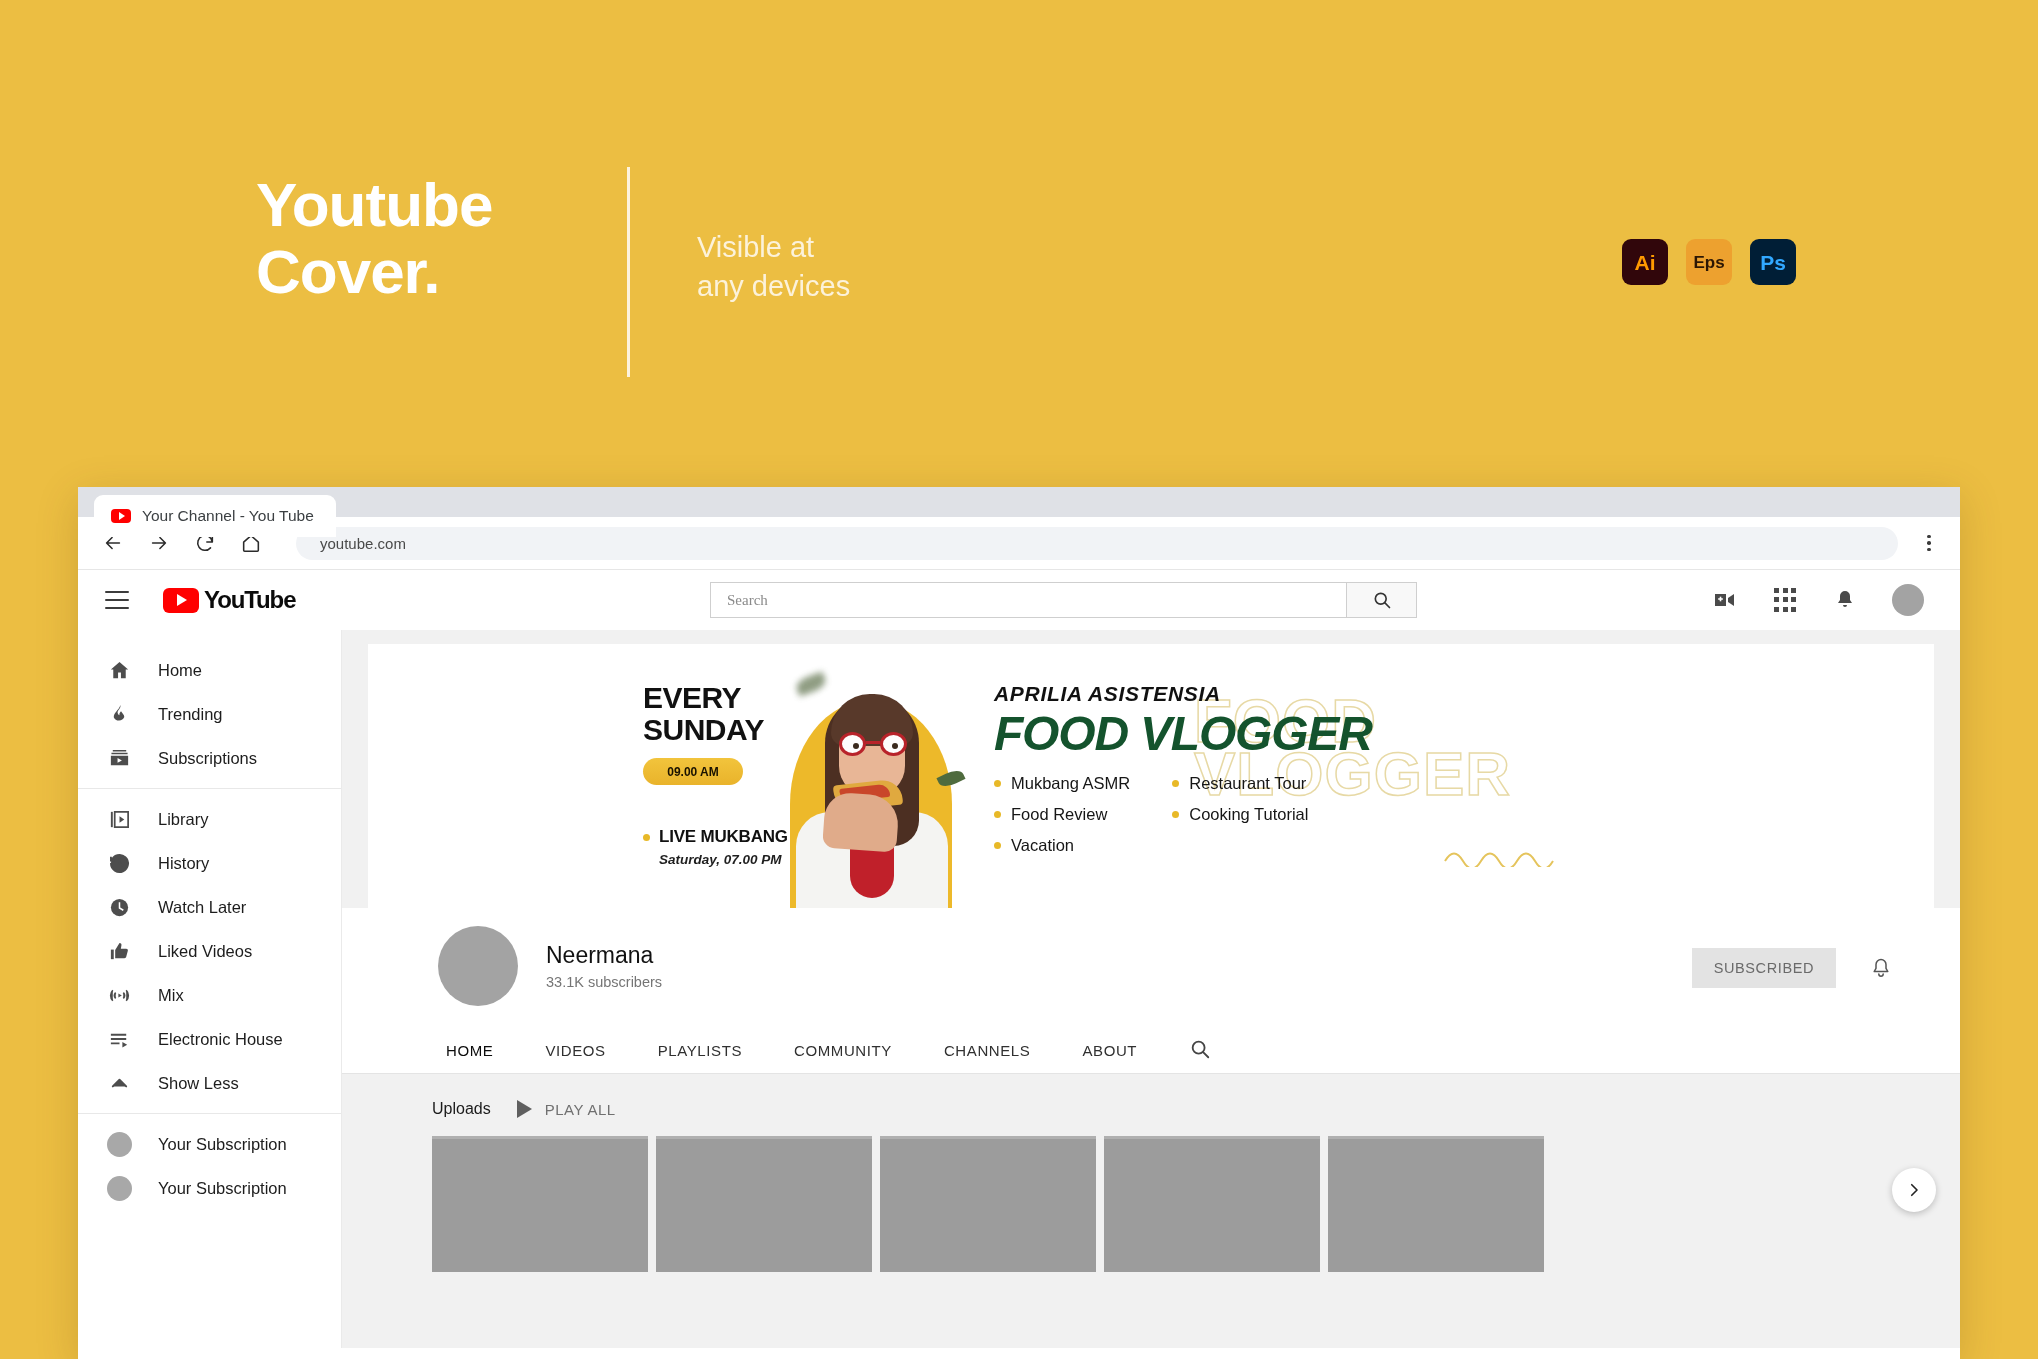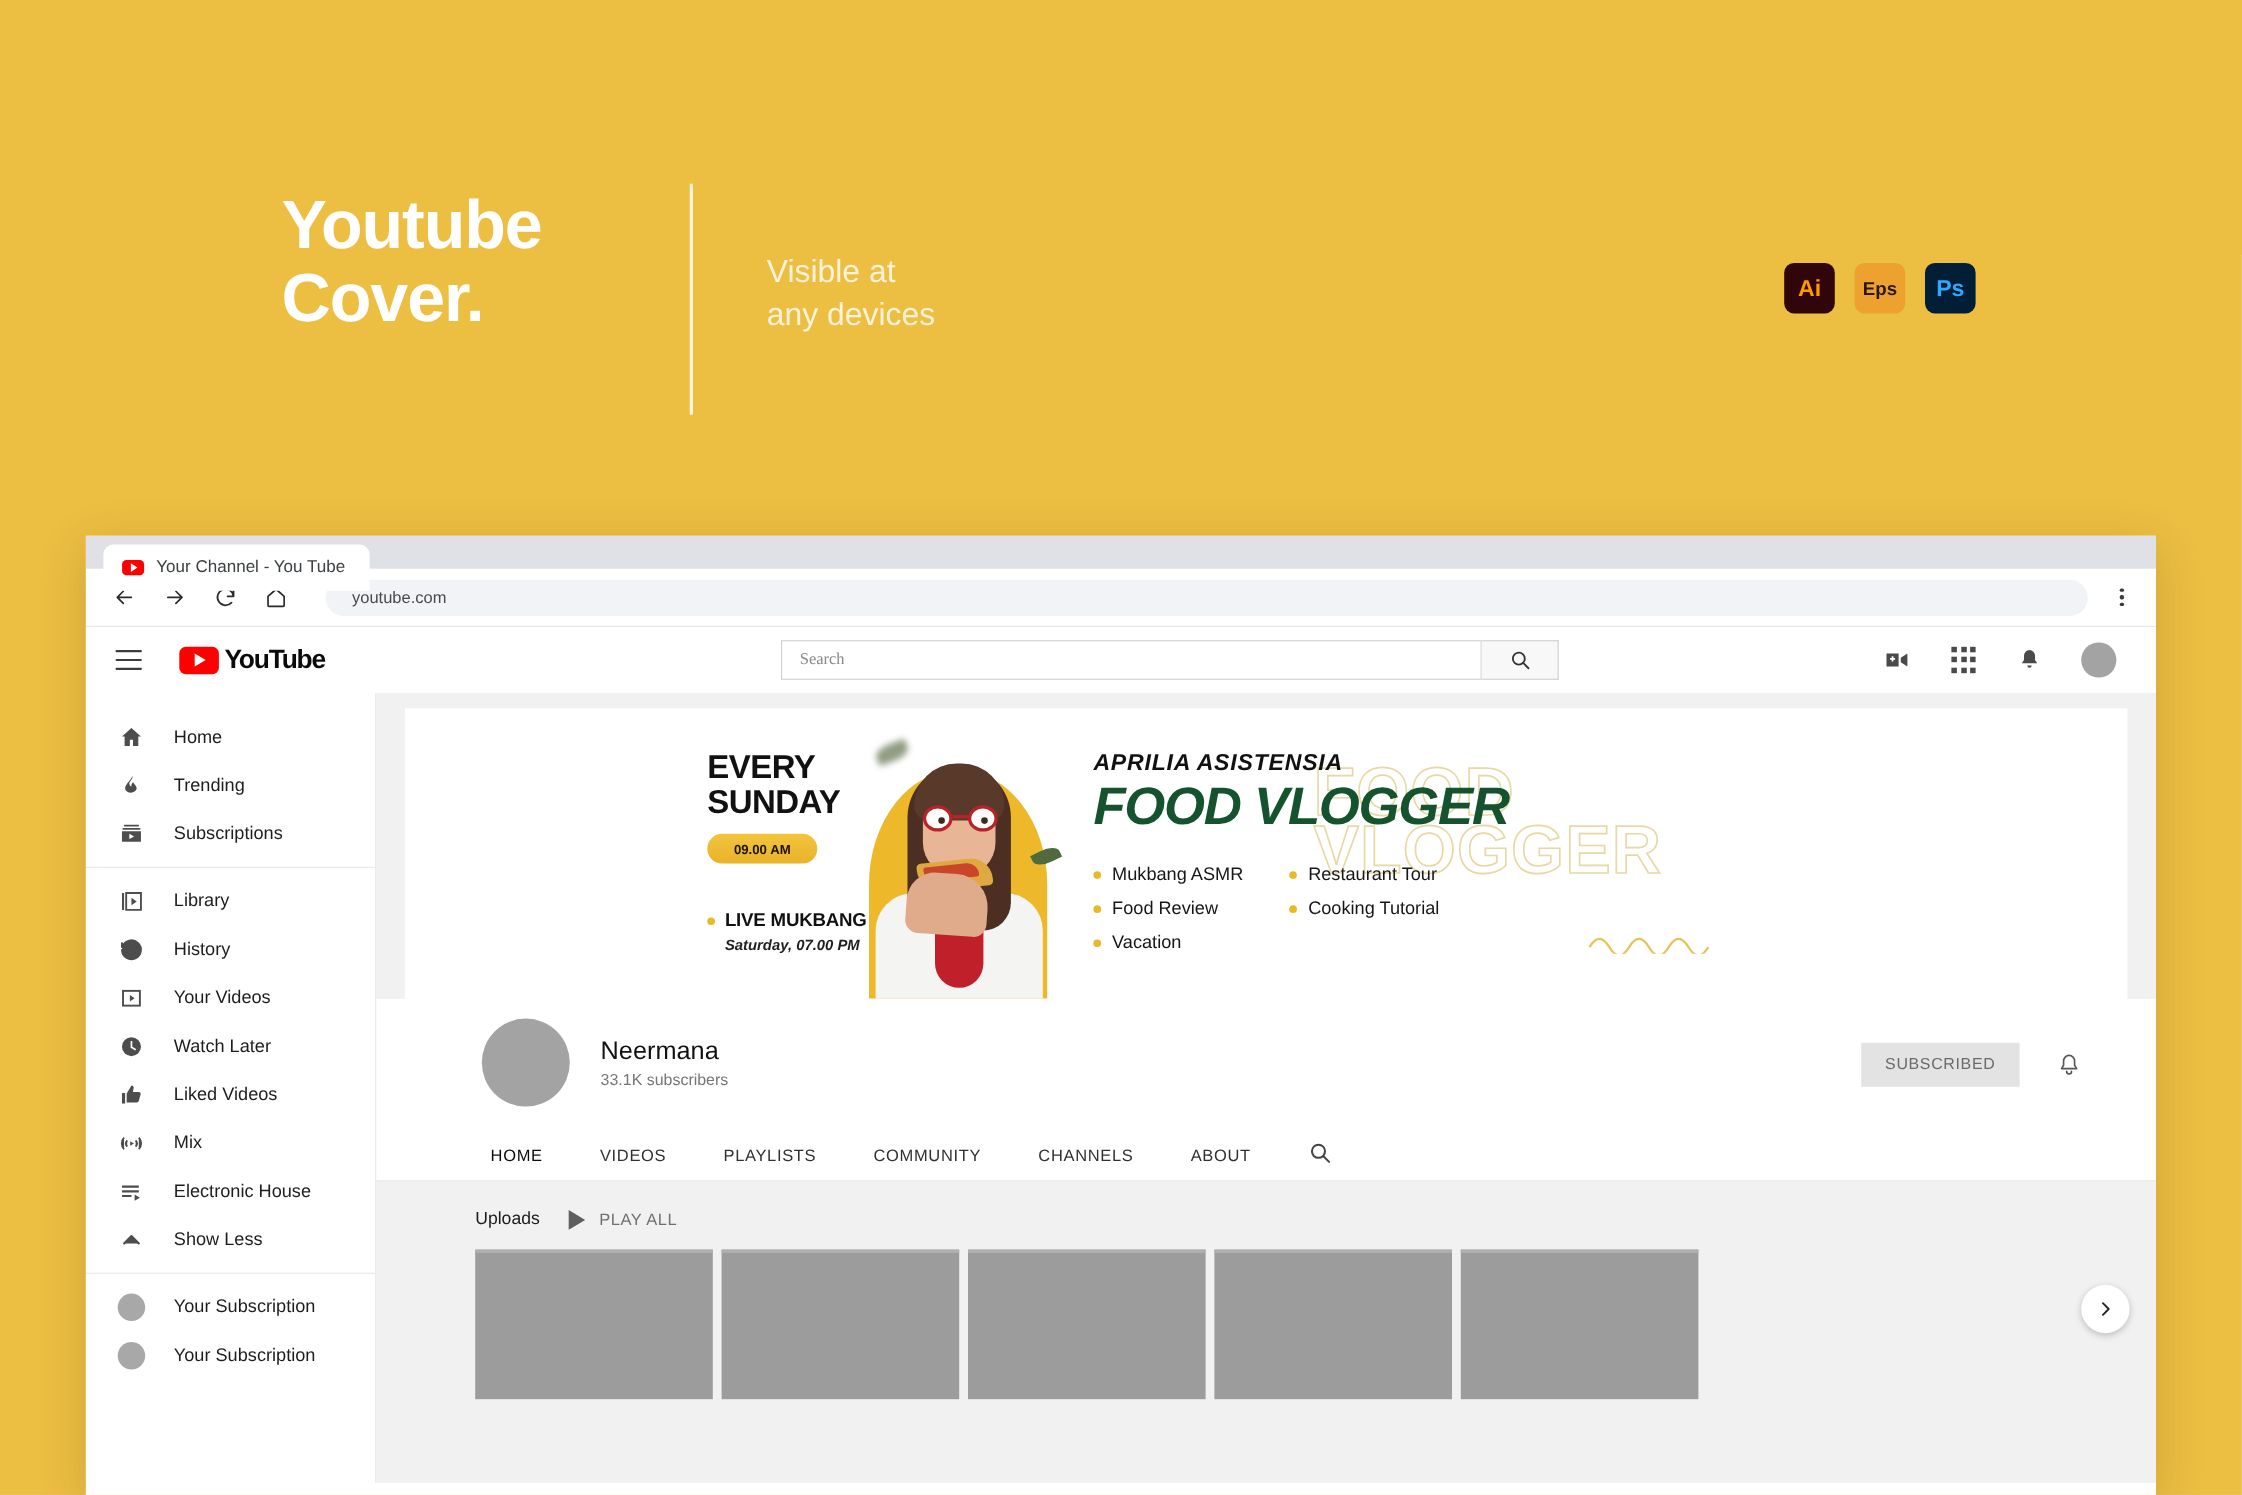--- a/index.html
+++ b/index.html
@@ -406,21 +406,21 @@
     position: relative; z-index: 2;
     margin-top: 4px;
     font-size: 48px; font-weight: bold; font-style: italic;
     color: #14532d; letter-spacing: -1.2px; line-height: 1;
   }
   .b-tags {
     position: relative; z-index: 2;
     margin-top: 16px;
     display: flex; gap: 42px;
   }
-  .b-col { display: flex; flex-direction: column; gap: 12px; margin-top: 12px; }
+  .b-col { display: flex; flex-direction: column; gap: 12px; }
   .b-tag { display: flex; align-items: center; gap: 10px; }
   .b-tag-dot { width: 7px; height: 7px; border-radius: 50%; background: #e8b928; flex: none; }
   .b-tag-txt { font-size: 16.5px; color: #161616; white-space: nowrap; }
   .wave { position: absolute; left: 1075px; top: 205px; }
 
   
   .chan {
     background: #ffffff;
     padding: 18px 0 0 0;
     position: relative;
@@ -661,29 +661,20 @@
           </div>
           <div class="side-item">
             <span class="side-ico">
               <svg viewBox="0 0 24 24" fill="none" stroke="#4d4d4d" stroke-width="1.8">
                   <path d="M3.5 9A9 9 0 1 1 3 12" stroke-linecap="round"></path>
                   <path d="M3 5v4h4"></path>
                   <path d="M12 7.5V12l3.2 2" stroke-linecap="round"></path>
                 </svg>
             </span>
             <span class="side-label">History</span>
-          </div>
-          <div class="side-item">
-            <span class="side-ico">
-              <svg viewBox="0 0 24 24">
-                  <rect x="4" y="5" width="16" height="14" fill="none" stroke="#4d4d4d" stroke-width="1.8"></rect>
-                  <path d="M10.5 9l4.5 3-4.5 3z"></path>
-                </svg>
-            </span>
-            <span class="side-label">Your Videos</span>
           </div>
           <div class="side-item">
             <span class="side-ico">
               <svg viewBox="0 0 24 24">
                   <circle cx="12" cy="12" r="9"></circle>
                   <path d="M11.2 6.6h1.6V12l3.6 2.2-.8 1.4-4.4-2.6z" fill="#fff"></path>
                 </svg>
             </span>
             <span class="side-label">Watch Later</span>
           </div>

